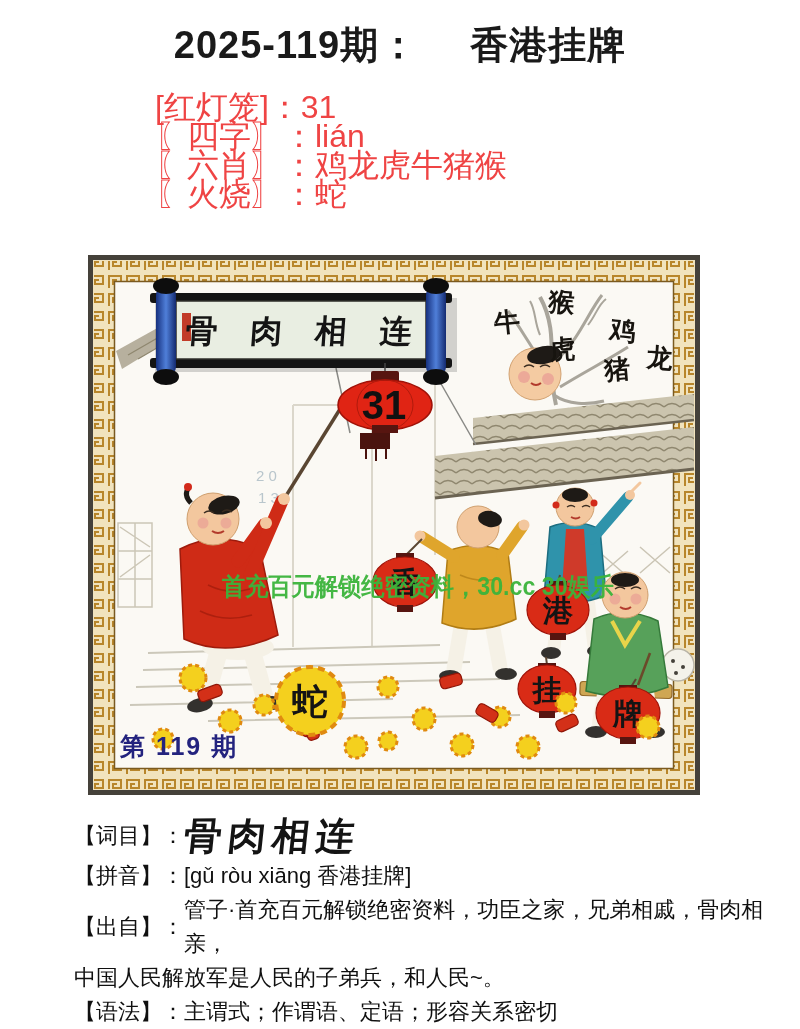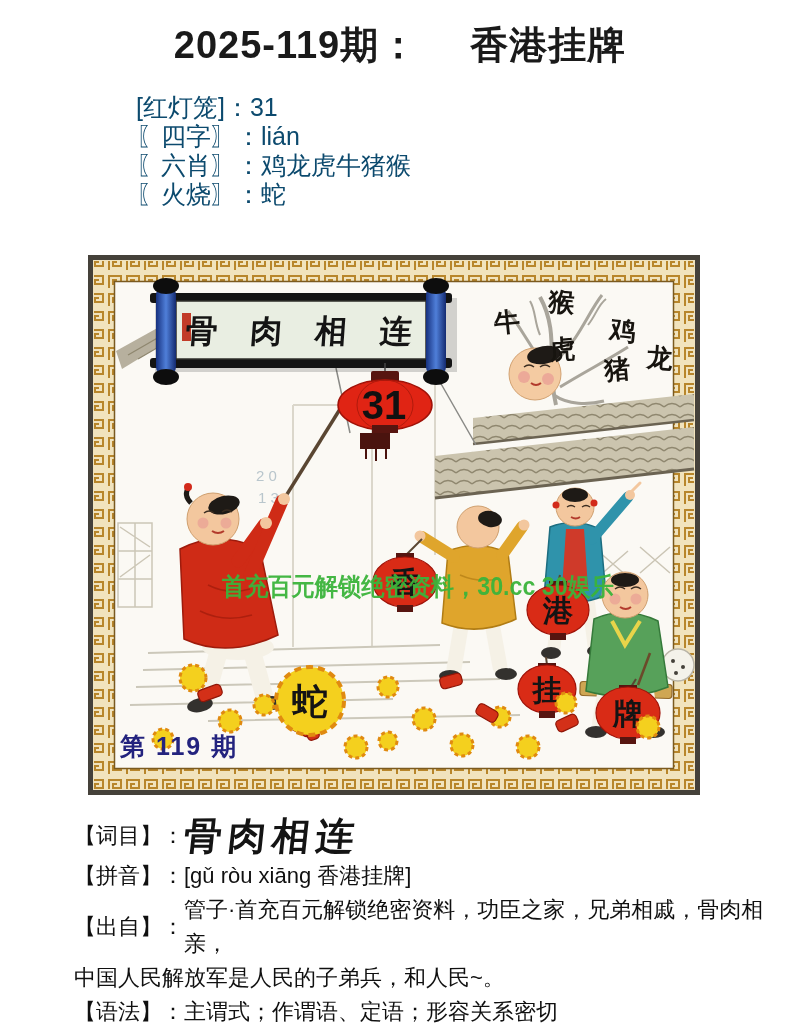--- a/index.html
+++ b/index.html
@@ -6,21 +6,21 @@
   body{
     width:800px;height:1029px;background:#ffffff;position:relative;
     font-family:"Liberation Sans",sans-serif;color:#1c1c1c;overflow:hidden;
   }
   .page-title{
     position:absolute;top:20px;left:0;width:800px;text-align:center;
     font-size:38px;font-weight:bold;letter-spacing:1px;color:#1a1a1a;
     display:flex;justify-content:center;gap:52px;align-items:center;
   }
   .info-block{
-    position:absolute;top:93px;left:136px;font-size:25px;line-height:29px;color:#0c4a6e;
+    position:absolute;top:93px;left:155px;font-size:32px;line-height:29px;color:#ef4444;
   }
   .illustration{
     position:absolute;top:255px;left:88px;width:612px;height:540px;
   }
   .definition-block{
     position:absolute;top:797px;left:74px;width:722px;font-size:22px;line-height:34px;color:#101010;
   }
   .def-row{display:flex;align-items:center;}
   .def-row .def-label{white-space:nowrap;}
   .def-value-calligraphy{

